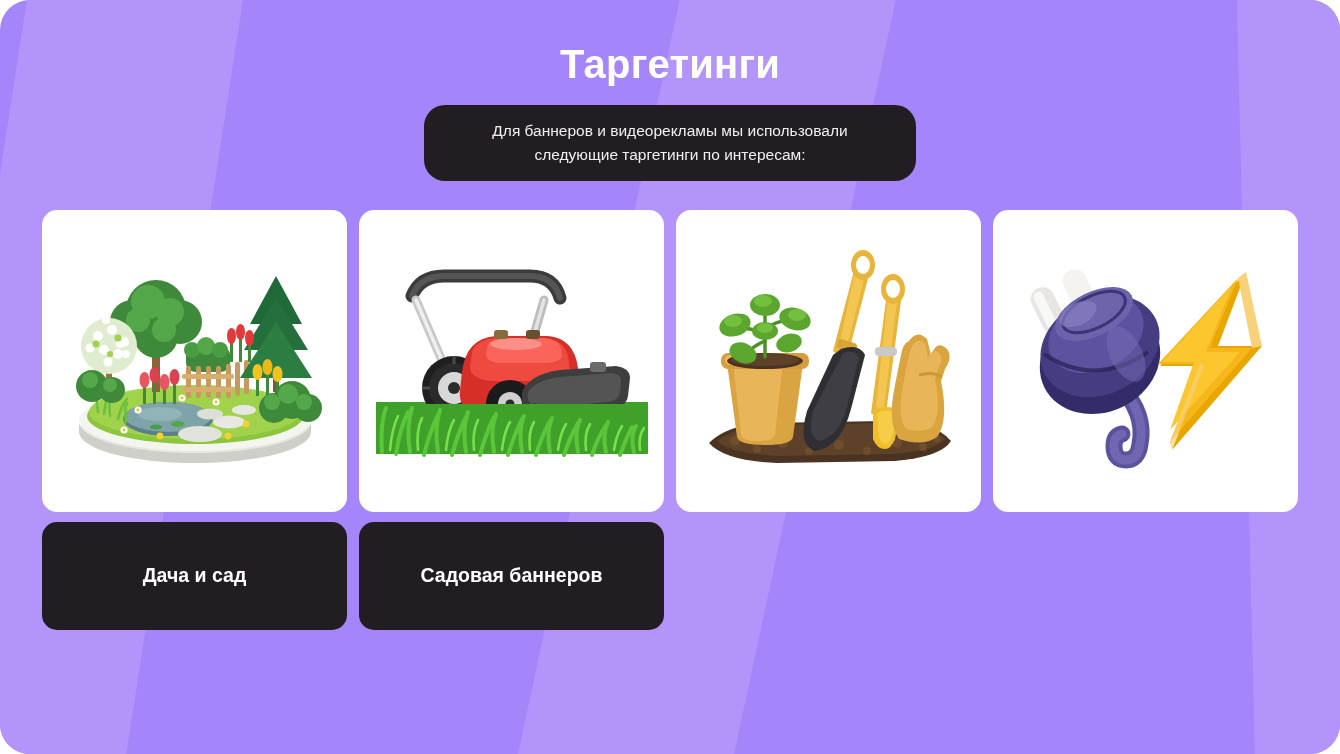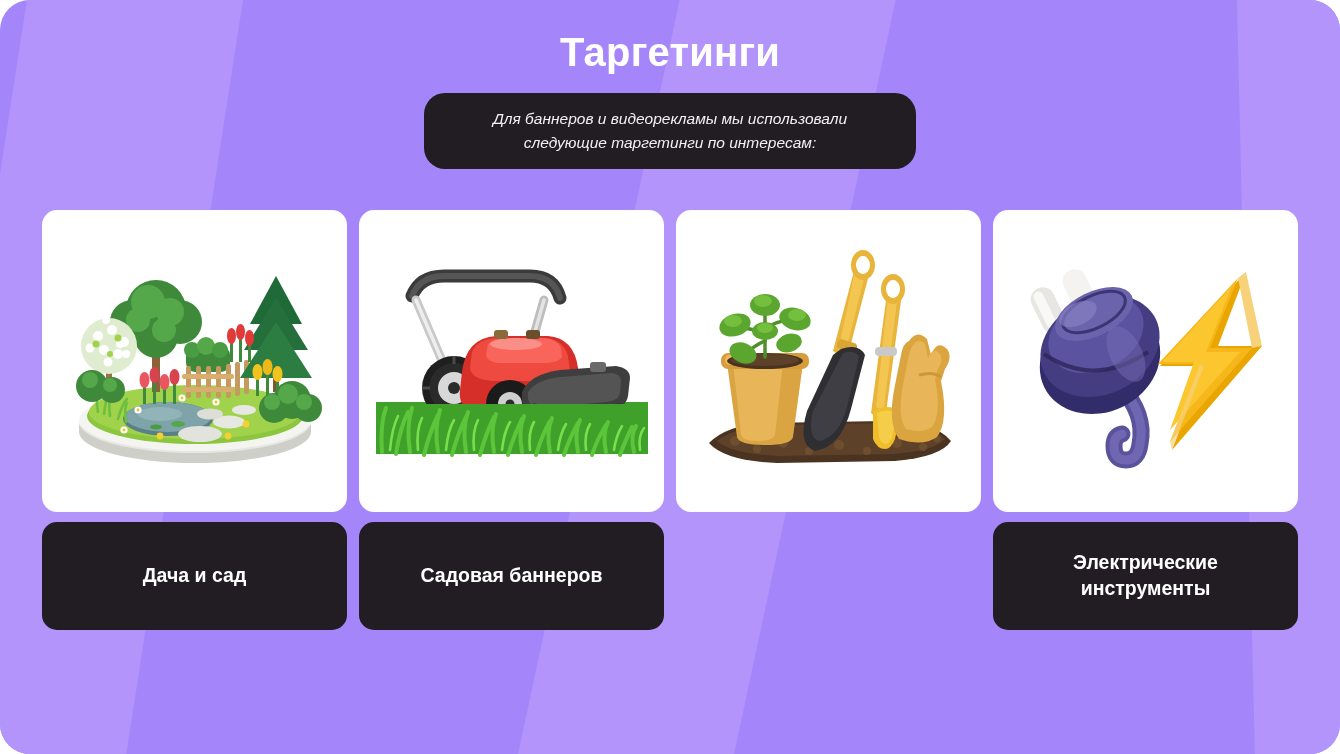--- a/index.html
+++ b/index.html
@@ -22,37 +22,36 @@
     width: 120%; height: 120%;
     pointer-events: none;
   }
   #slide-inner {
     position: absolute; inset: 0;
     display: flex; flex-direction: column; align-items: center;
   }
 
   
   .title {
-    margin-top: 30px;
+    margin-top: 42px;
     font-size: 40px;
     font-weight: bold;
     color: #ffffff;
     letter-spacing: 0.2px;
     text-align: center;
     line-height: 1.1;
   }
   .subtitle-pill {
     margin-top: 19px;
     width: 492px;
     min-height: 76px;
     background: #211d23;
     border-radius: 21px;
     display: flex; align-items: center; justify-content: center;
     padding: 10px 26px;
-    font-style: italic;
   }
   .subtitle-pill p {
     color: #f2f0f3;
     font-size: 15.5px;
     line-height: 1.52;
     text-align: center;
   }
 
   
   .cards {
@@ -455,20 +454,17 @@
             <ellipse cx="70" cy="64" rx="20" ry="11" fill="#8a82c4" opacity=".65" transform="rotate(-26 70 64)"></ellipse>
             <ellipse cx="118" cy="104" rx="16" ry="30" fill="#7a72bb" opacity=".45" transform="rotate(-26 118 104)"></ellipse>
 
             <polygon points="238,22 152,116 196,116 164,200 254,96 210,96" fill="#e9a600"></polygon>
             <polygon points="230,28 150,114 192,114 162,192 244,98 202,98" fill="#f5b71a"></polygon>
             <polygon points="224,36 154,112 186,112 162,180 232,102 198,102" fill="#fbc62e"></polygon>
             <polygon points="238,22 254,96 244,98 230,28" fill="#f7d27a"></polygon>
             <polygon points="196,116 164,200 162,192 192,114" fill="#f7d27a" opacity=".7"></polygon>
           </svg>
         </div>
-        <div class="card-label">
-          <span>Электрические инструменты</span>
-        </div>
       </div>
 
     </div>
   </div>
 </div>
 
 </body></html>

